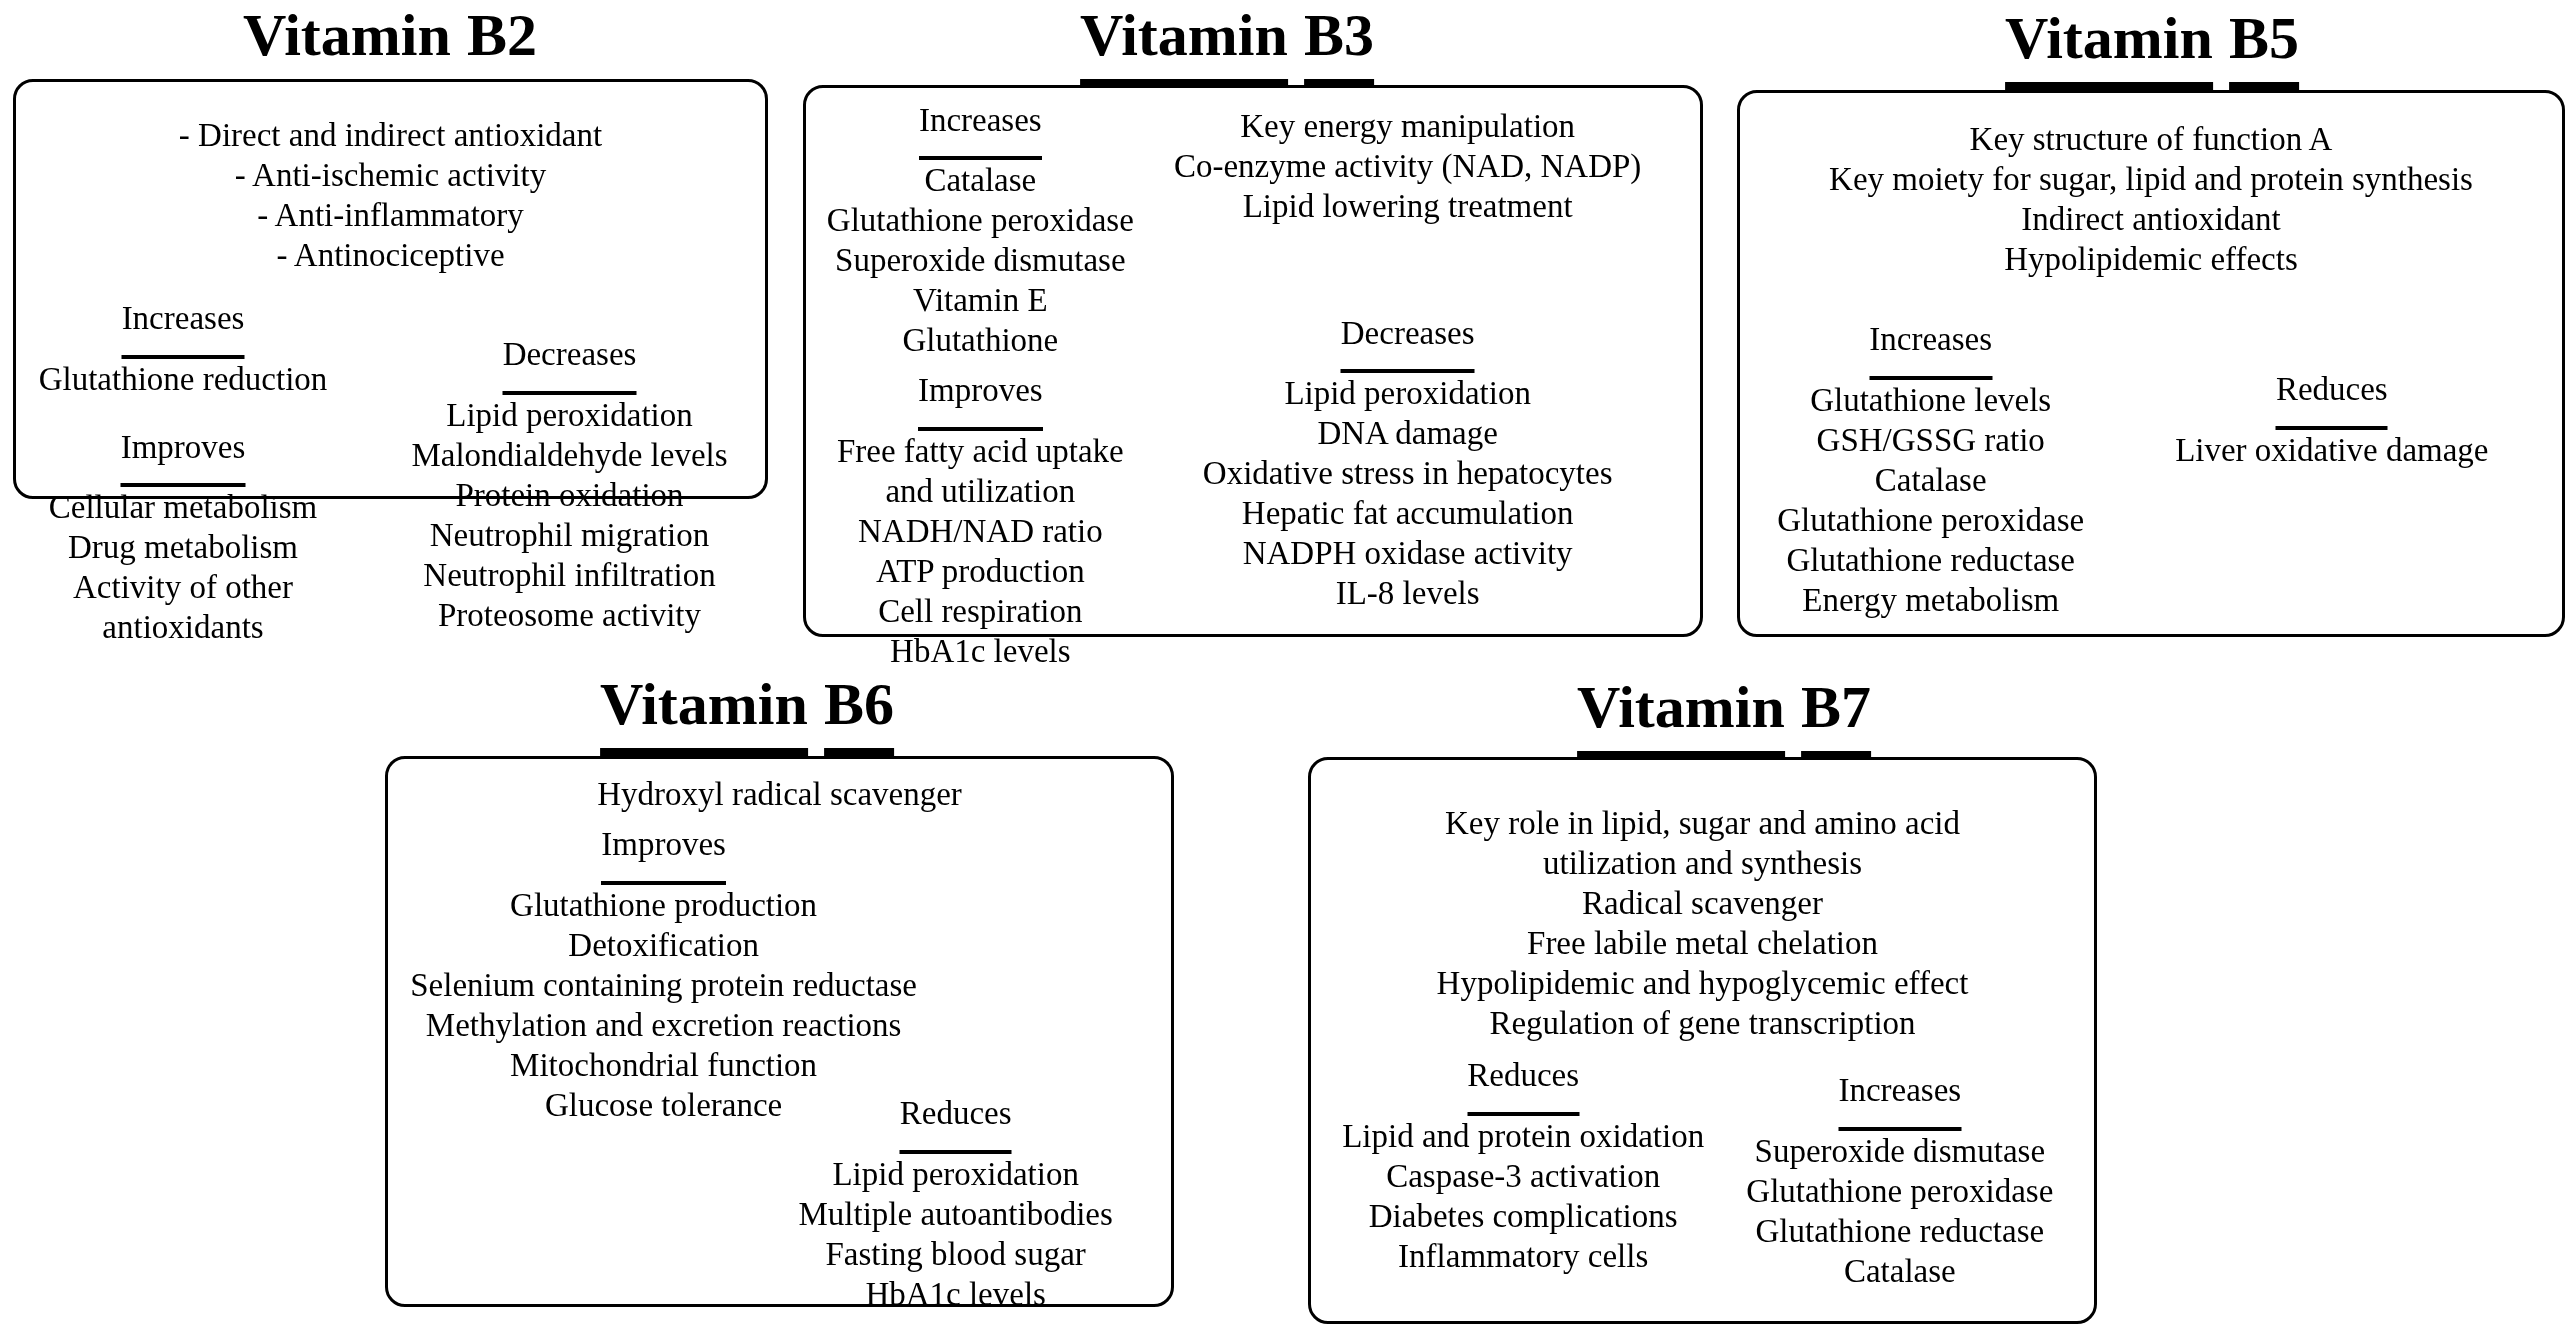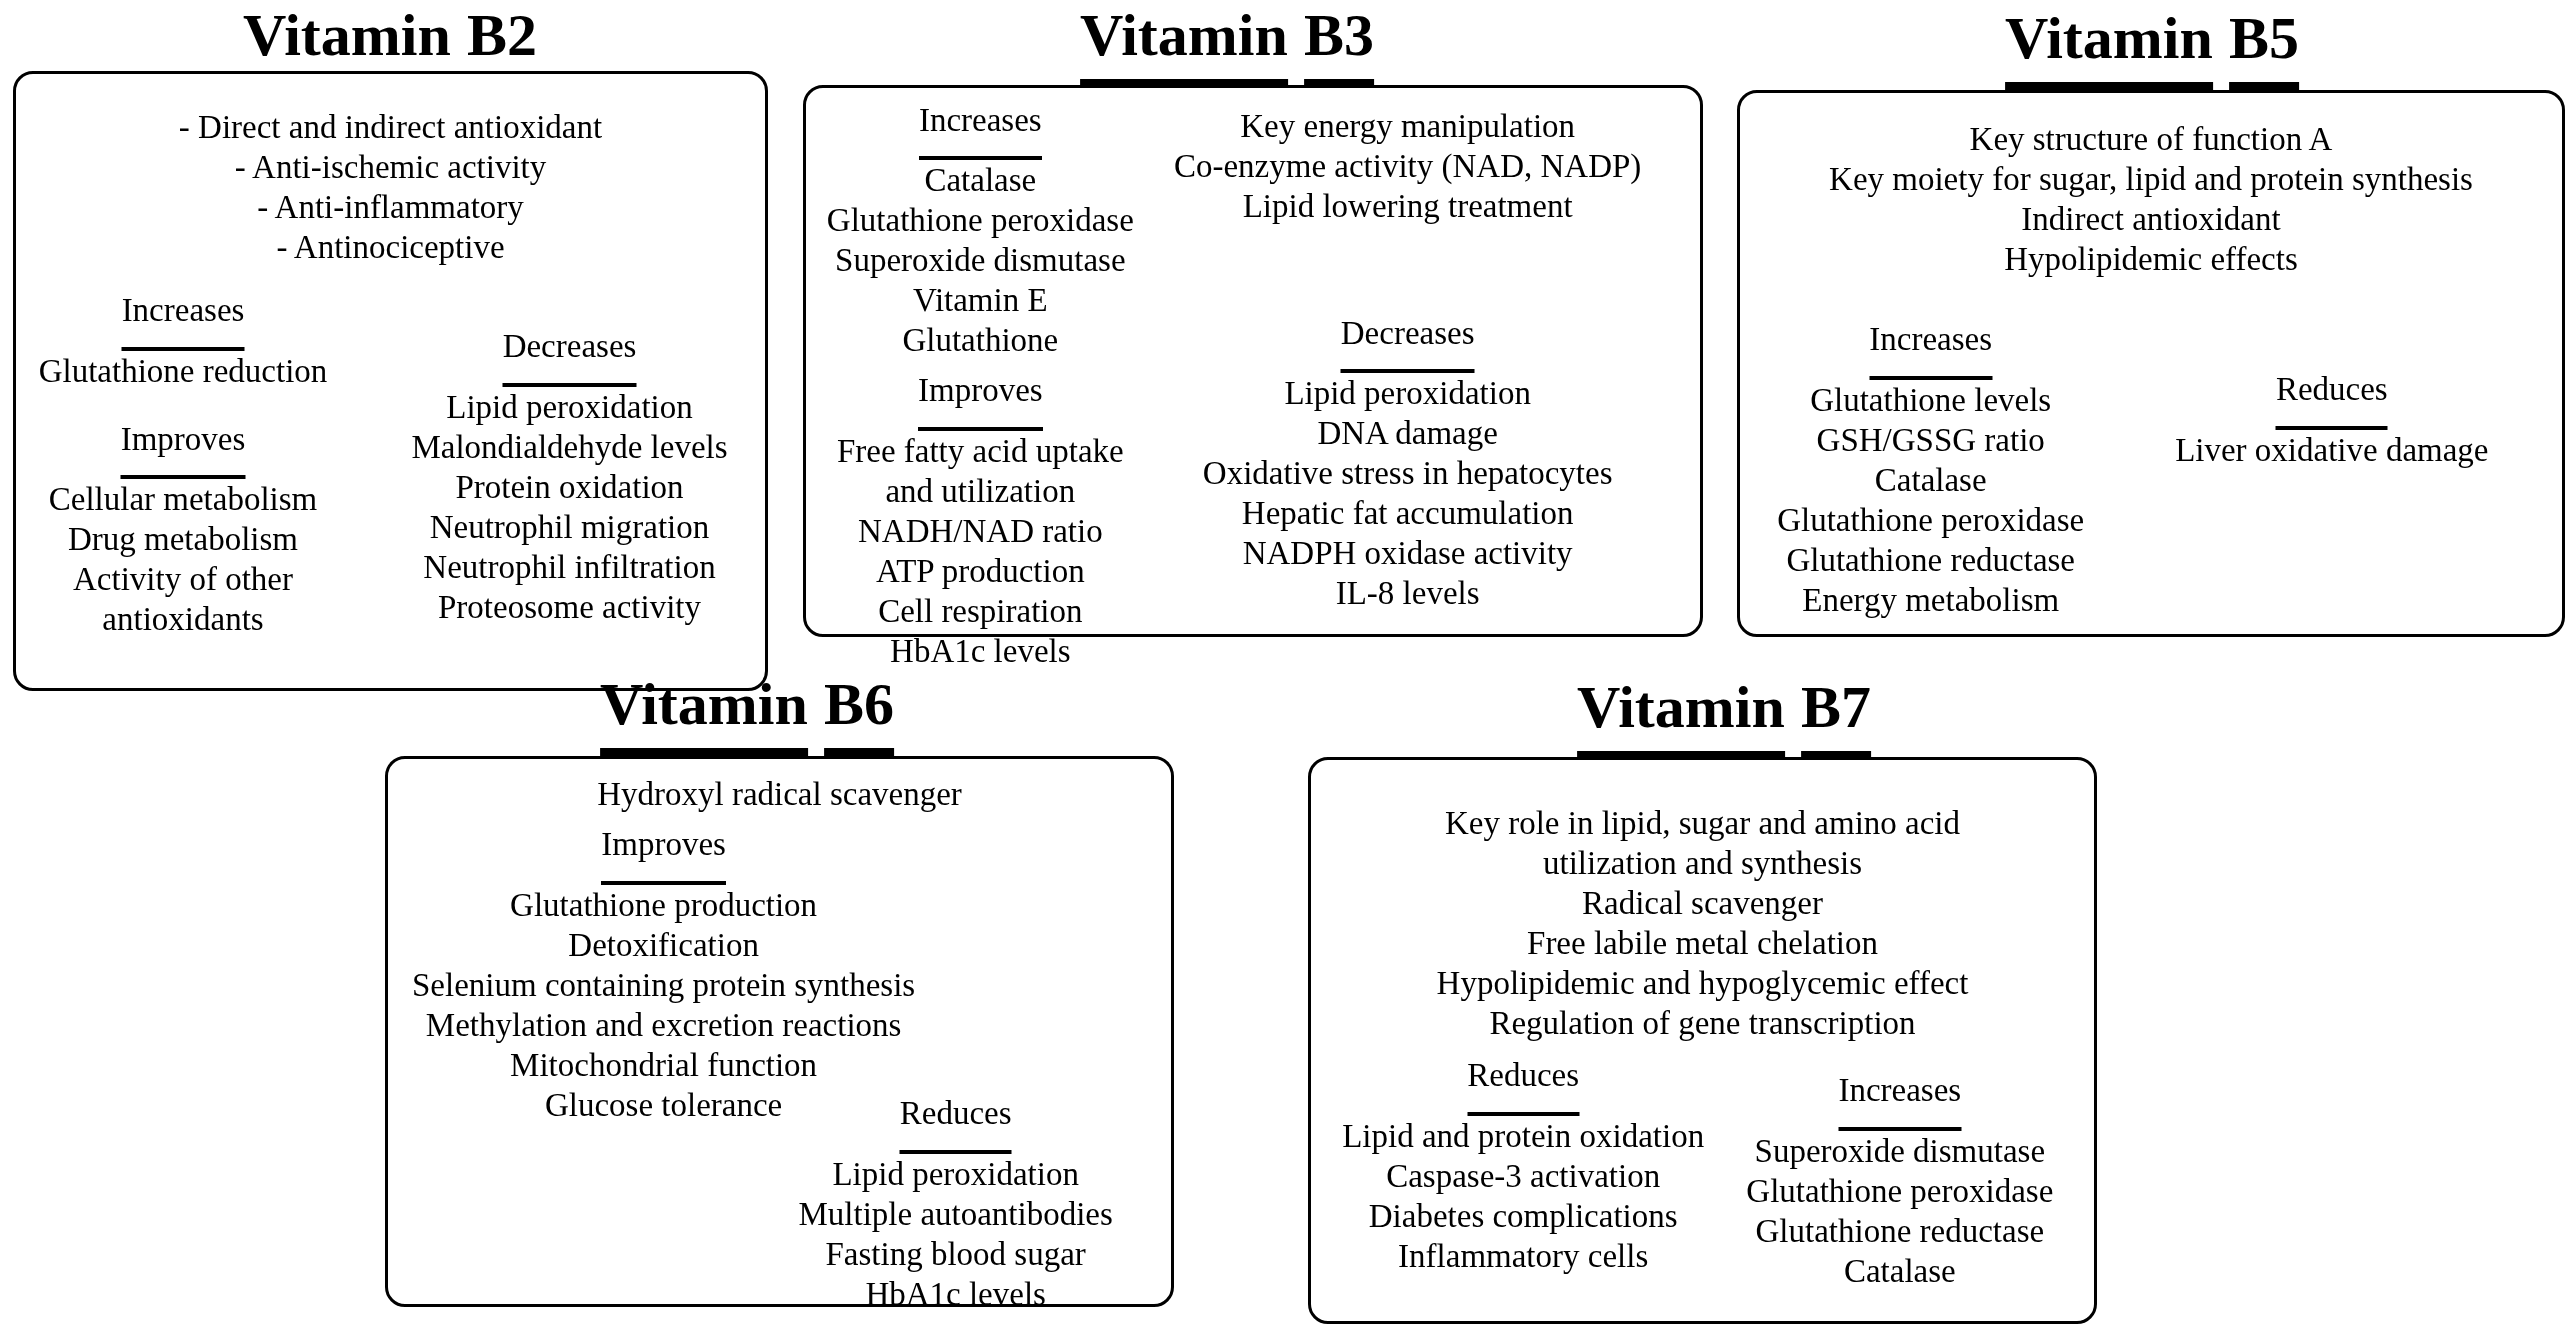--- a/index.html
+++ b/index.html
@@ -58,21 +58,21 @@
 </style>
 </head>
 <body>
 
 <div class="canvas">
 
   <div class="vtitle" style="left:390px; top:4.7px;">
     <span class="w">Vitamin</span>
     <span class="w">B2</span>
   </div>
-  <div class="panel" style="left:13px; top:71px; width:755px; height:620px;">
+  <div class="panel" style="left:13px; top:79px; width:755px; height:420px;">
     <div class="tcenter" style="top:33px;">
         <div class="item">- Direct and indirect antioxidant</div>
         <div class="item">- Anti-ischemic activity</div>
         <div class="item">- Anti-inflammatory</div>
         <div class="item">- Antinociceptive</div>
       </div>
     <div class="col" style="left:22.3%; top:216px; width:365px;">
       <div class="sec-header"><span class="u">Increases</span></div>
       <div>
           <div class="item">Glutathione reduction</div>
@@ -176,21 +176,21 @@
   </div>
   <div class="panel" style="left:353px; top:756px; width:789px; height:551px;margin-left:32px;">
     <div class="tcenter" style="top:15.3px;">
         <div class="item">Hydroxyl radical scavenger</div>
       </div>
     <div class="col" style="left:35.2%; top:65px; width:542px;">
       <div class="sec-header"><span class="u">Improves</span></div>
       <div>
           <div class="item">Glutathione production</div>
           <div class="item">Detoxification</div>
-          <div class="item">Selenium containing protein synthesis</div>
+          <div class="item">Selenium containing protein reductase</div>
           <div class="item">Methylation and excretion reactions</div>
           <div class="item">Mitochondrial function</div>
           <div class="item">Glucose tolerance</div>
         </div>
     </div>
     <div class="col" style="left:72.5%; top:334px; width:365px;">
       <div class="sec-header"><span class="u">Reduces</span></div>
       <div>
           <div class="item">Lipid peroxidation</div>
           <div class="item">Multiple autoantibodies</div>

